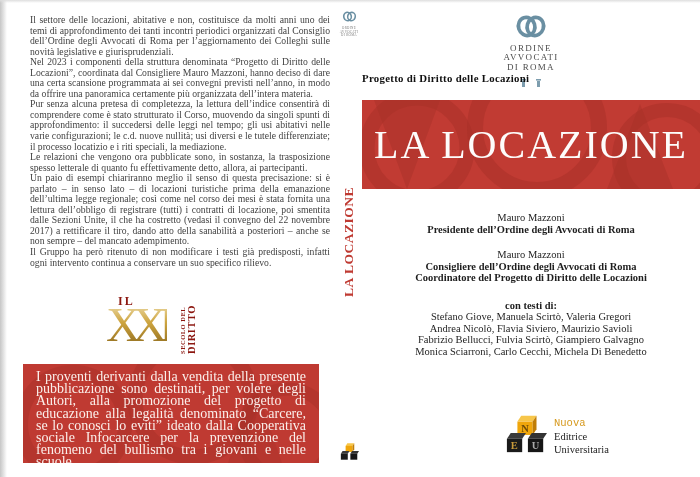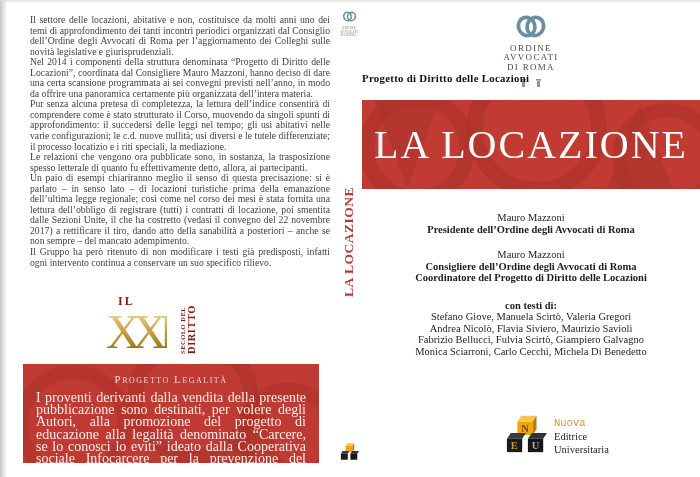--- a/index.html
+++ b/index.html
@@ -9,21 +9,21 @@
              background:linear-gradient(to right,#c6c6c6,rgba(255,255,255,0));}
   .edge-top{position:absolute;left:0;top:0;right:0;height:3px;
             background:linear-gradient(to bottom,#dedede,rgba(255,255,255,0));}
 
   
   .back-cover{position:absolute;left:0;top:0;width:330px;height:477px;}
   .back-text{position:absolute;left:30px;top:15px;width:300px;color:#424242;}
   .back-text p{margin:0;font-size:9.7px;line-height:10.55px;text-align:justify;}
 
   .xxi-logo{position:absolute;left:106px;top:297px;width:96px;height:56px;}
-  .xxi-main{position:absolute;left:0;top:11px;font-size:48px;line-height:48px;
+  .xxi-main{position:absolute;left:0;top:4px;font-size:48px;line-height:48px;
             letter-spacing:-0.17em;font-weight:normal;
             background:linear-gradient(#efe0b2 0%,#cda43f 45%,#8a671c 100%);
             -webkit-background-clip:text;background-clip:text;color:transparent;}
   .xxi-il{position:absolute;left:12px;top:-3px;font-size:12px;font-weight:bold;
           color:#8c1710;letter-spacing:2px;}
   .xxi-vert{position:absolute;left:58px;top:24px;transform:rotate(-90deg);
             display:flex;flex-direction:column;align-items:flex-start;line-height:1;}
   .xxi-secolo{font-size:6.5px;font-weight:bold;color:#8c1710;letter-spacing:0.5px;}
   .xxi-diritto{font-size:10.5px;font-weight:bold;color:#8c1710;letter-spacing:0.5px;}
 
@@ -70,21 +70,21 @@
 </head>
 <body>
 
 <div class="page">
   <div class="edge-left"></div>
   <div class="edge-top"></div>
 
   <section class="back-cover">
     <div class="back-text">
       <p>Il settore delle locazioni, abitative e non, costituisce da molti anni uno dei temi di approfondimento dei tanti incontri periodici organizzati dal Consiglio dell’Ordine degli Avvocati di Roma per l’aggiornamento dei Colleghi sulle novità legislative e giurisprudenziali.</p>
-      <p>Nel 2014 i componenti della struttura denominata “Progetto di Diritto delle Locazioni”, coordinata dal Consigliere Mauro Mazzoni, hanno deciso di dare una certa scansione programmata ai sei convegni previsti nell’anno, in modo da offrire una panoramica certamente più organizzata dell’intera materia.</p>
+      <p>Nel 2023 i componenti della struttura denominata “Progetto di Diritto delle Locazioni”, coordinata dal Consigliere Mauro Mazzoni, hanno deciso di dare una certa scansione programmata ai sei convegni previsti nell’anno, in modo da offrire una panoramica certamente più organizzata dell’intera materia.</p>
       <p>Pur senza alcuna pretesa di completezza, la lettura dell’indice consentirà di comprendere come è stato strutturato il Corso, muovendo da singoli spunti di approfondimento: il succedersi delle leggi nel tempo; gli usi abitativi nelle varie configurazioni; le c.d. nuove nullità; usi diversi e le tutele differenziate; il processo locatizio e i riti speciali, la mediazione.</p>
       <p>Le relazioni che vengono ora pubblicate sono, in sostanza, la trasposizione spesso letterale di quanto fu effettivamente detto, allora, ai partecipanti.</p>
       <p>Un paio di esempi chiariranno meglio il senso di questa precisazione: si è parlato – in senso lato – di locazioni turistiche prima della emanazione dell’ultima legge regionale; così come nel corso dei mesi è stata fornita una lettura dell’obbligo di registrare (tutti) i contratti di locazione, poi smentita dalle Sezioni Unite, il che ha costretto (vedasi il convegno del 22 novembre 2017) a rettificare il tiro, dando atto della sanabilità a posteriori – anche se non sempre – del mancato adempimento.</p>
       <p>Il Gruppo ha però ritenuto di non modificare i testi già predisposti, infatti ogni intervento continua a conservare un suo specifico rilievo.</p>
     </div>
 
     <div class="xxi-logo">
       <span class="xxi-il">IL</span>
       <span class="xxi-main">XXI</span>
       <span class="xxi-vert">
@@ -97,21 +97,20 @@
       <svg class="legality-pattern" viewBox="0 0 296 99" preserveAspectRatio="none" aria-hidden="true">
         <g fill="none" stroke="#a73028" stroke-opacity="0.45">
           <circle cx="50" cy="60" r="52" stroke-width="14"></circle>
           <circle cx="170" cy="35" r="58" stroke-width="15"></circle>
           <circle cx="265" cy="70" r="45" stroke-width="13"></circle>
         </g>
         <g fill="#a73028" fill-opacity="0.35">
           <path d="M205 99 L232 20 L259 99 Z"></path>
         </g>
       </svg>
-      <div class="legality-heading">Progetto Legalità</div>
       <p class="legality-body">I proventi derivanti dalla vendita della presente pubblicazione sono destinati, per volere degli Autori, alla promozione del progetto di educazione alla legalità denominato “Carcere, se lo conosci lo eviti” ideato dalla Cooperativa sociale Infocarcere per la prevenzione del fenomeno del bullismo tra i giovani e nelle scuole.</p>
     </div>
   </section>
 
   <section class="spine">
     <div class="spine-ordine">
       <svg width="15" height="13" viewBox="0 0 34 28" aria-hidden="true">
         <g fill="none" stroke="#6a8fa2" stroke-width="3.6">
           <ellipse cx="12.5" cy="14" rx="8.5" ry="9.5" transform="rotate(-18 12.5 14)"></ellipse>
           <ellipse cx="21.5" cy="14" rx="8.5" ry="9.5" transform="rotate(18 21.5 14)"></ellipse>

